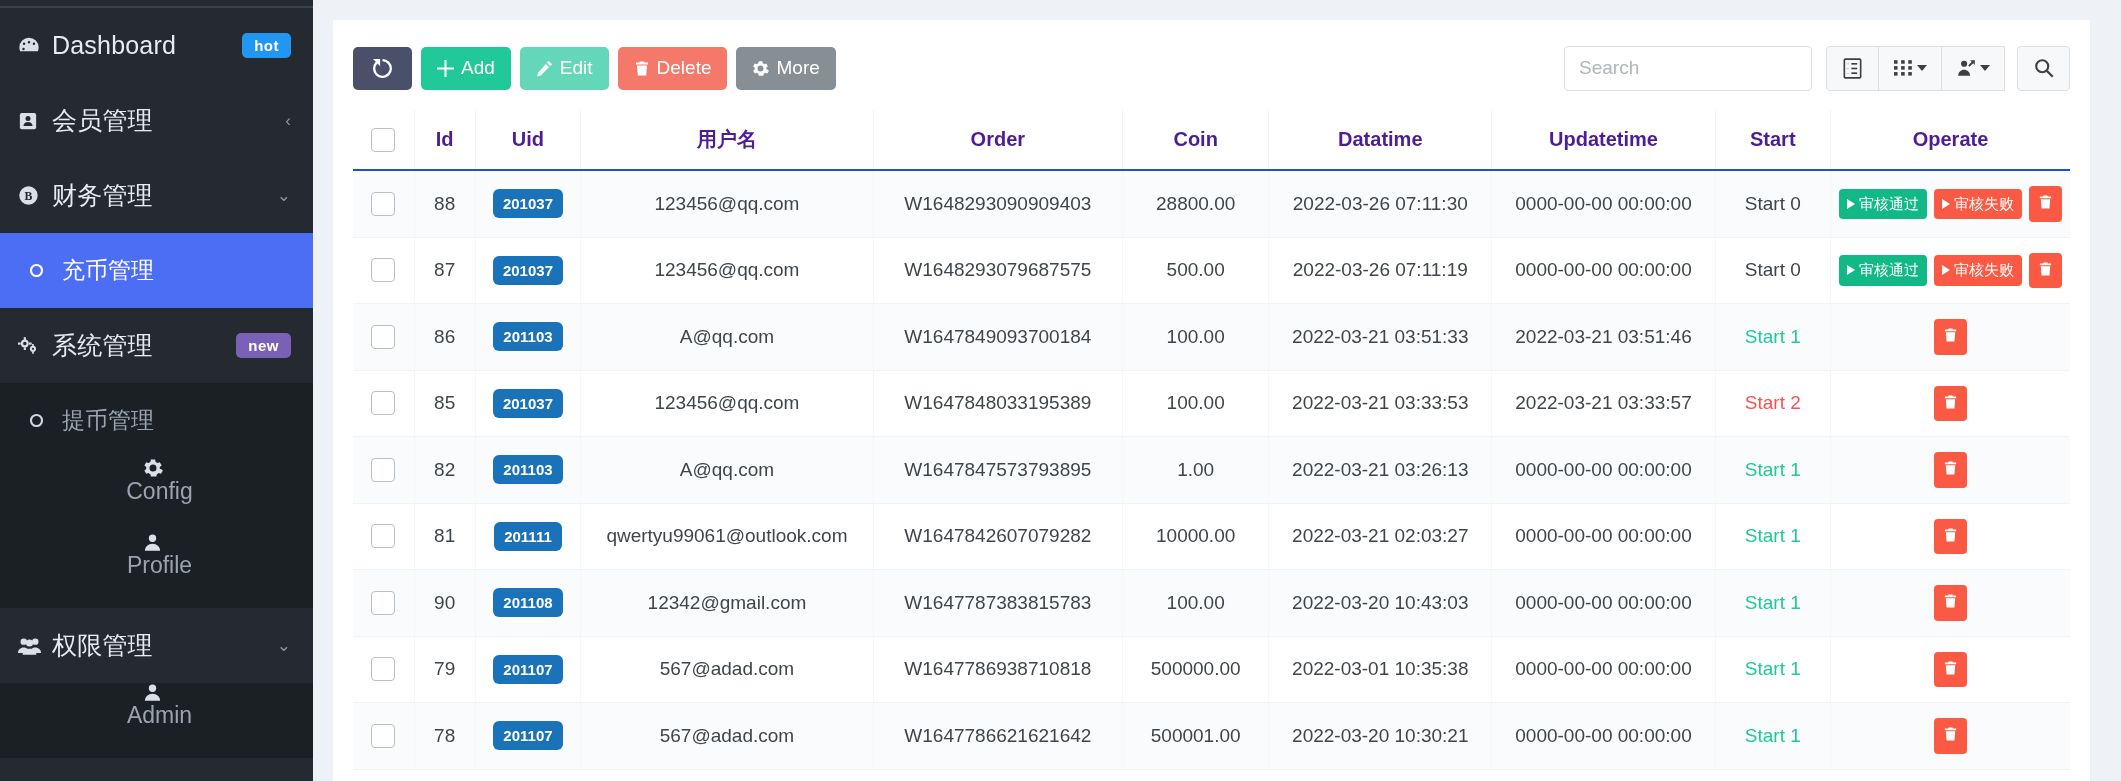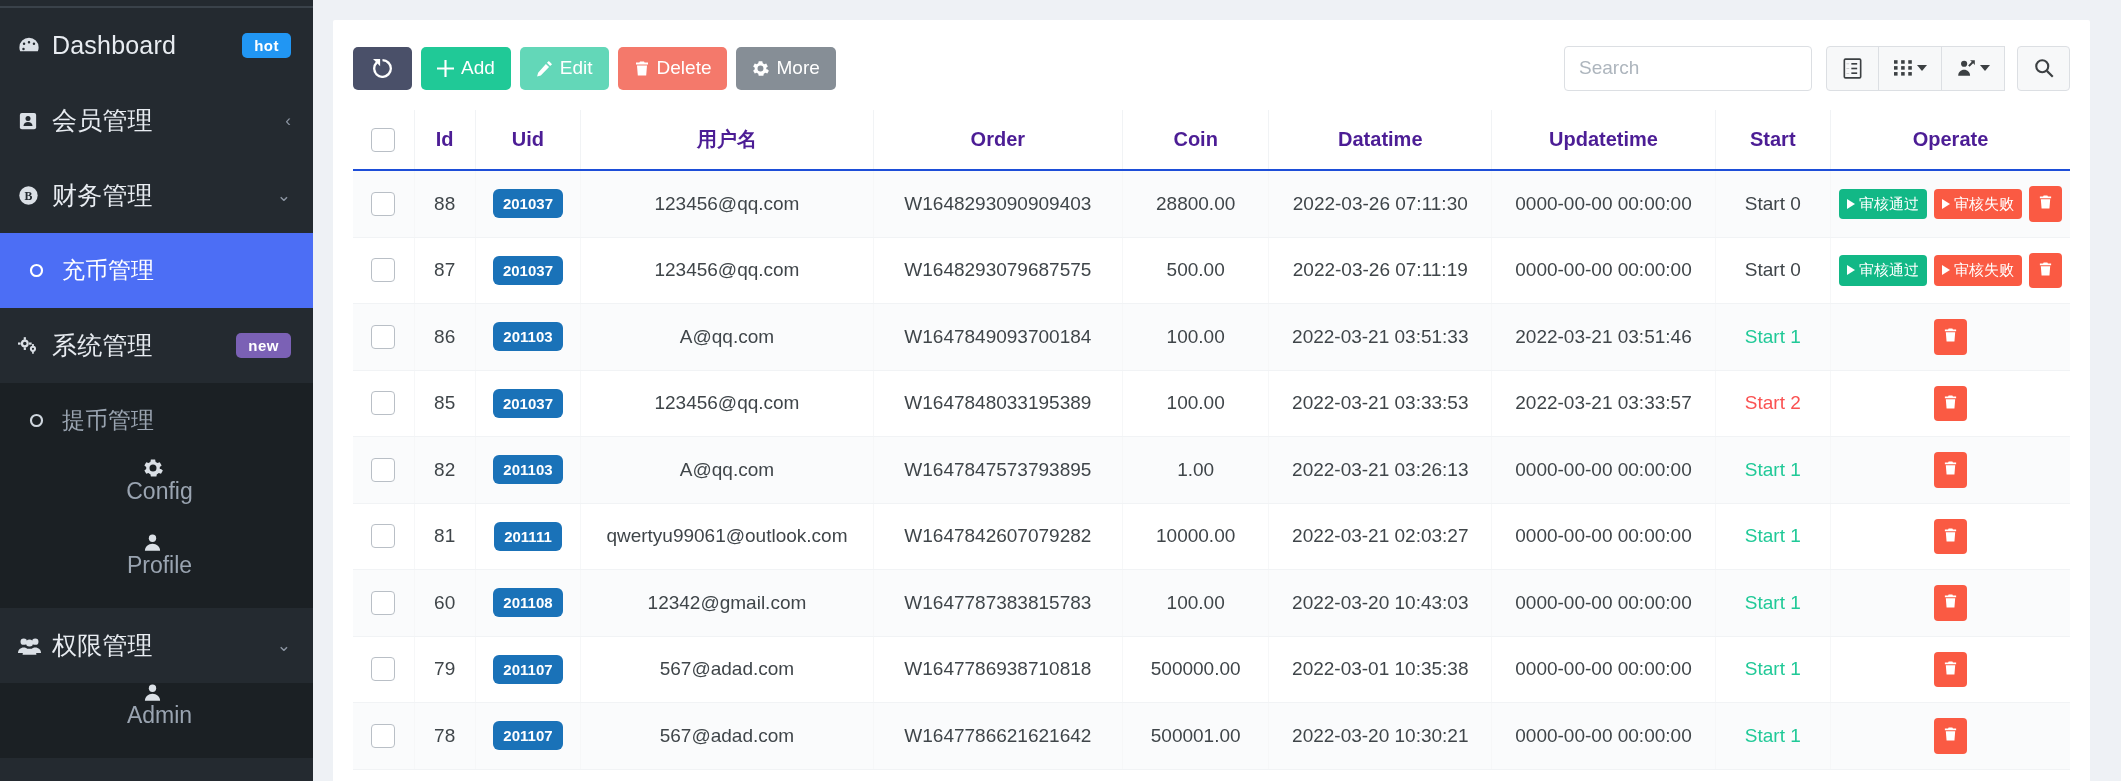--- a/index.html
+++ b/index.html
@@ -506,21 +506,21 @@
                   <button class="op-btn op-del">
                     <span><svg width="15" height="16" viewBox="0 0 16 16" fill="#fff">
                         <path d="M6 1h4l.6 1H14v2H2V2h3.4L6 1zM3 5h10l-.8 10H3.8L3 5z"></path>
                       </svg></span>
                   </button>
                 </div>
               </td>
             </tr>
             <tr>
               <td><span class="cb"></span></td>
-              <td>60</td>
+              <td>90</td>
               <td><span class="uid-badge">201108</span></td>
               <td>12342@gmail.com</td>
               <td>W1647787383815783</td>
               <td>100.00</td>
               <td>2022-03-20 10:43:03</td>
               <td>0000-00-00 00:00:00</td>
               <td class="start-1">Start 1</td>
               <td>
                 <div class="ops">
                   <button class="op-btn op-del">

